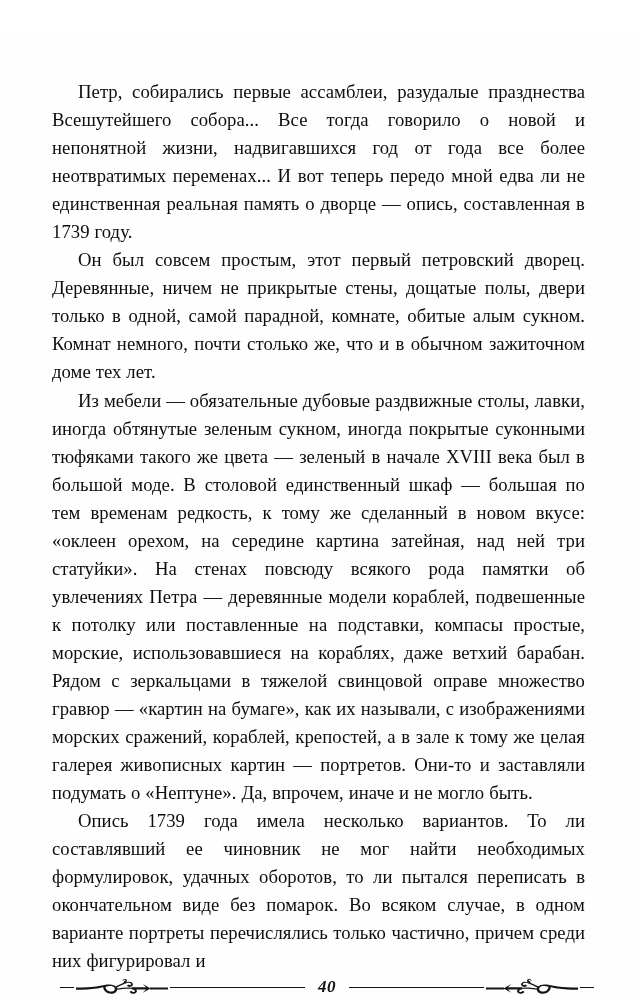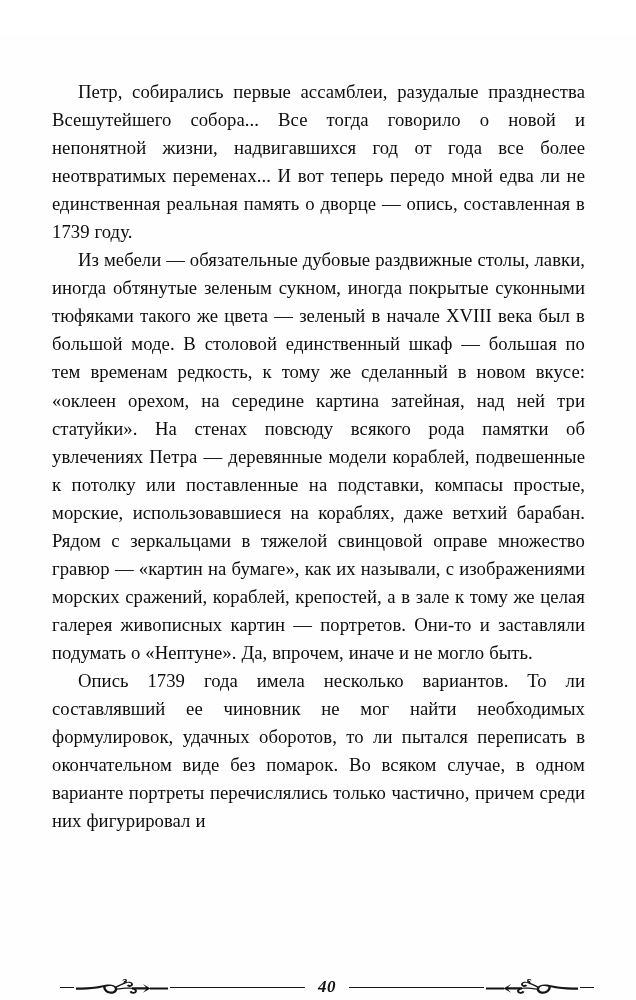--- a/index.html
+++ b/index.html
@@ -103,20 +103,21 @@
     transform: translateY(-1px);
   }
 </style>
 </head>
 <body>
 
 <div class="page">
 
   <div class="text-column">
     <p class="para">Петр, собирались первые ассамблеи, разудалые празднества Всешутейшего собора... Все тогда говорило о новой и непонятной жизни, надвигавшихся год от года все более неотвратимых переменах... И вот теперь передо мной едва ли не единственная реальная память о дворце — опись, составленная в 1739 году.</p>
+    <p class="para">Он был совсем простым, этот первый петровский дворец. Деревянные, ничем не прикрытые стены, дощатые полы, двери только в одной, самой парадной, комнате, обитые алым сукном. Комнат немного, почти столько же, что и в обычном зажиточном доме тех лет.</p>
     <p class="para">Из мебели — обязательные дубовые раздвижные столы, лавки, иногда обтянутые зеленым сукном, иногда покрытые суконными тюфяками такого же цвета — зеленый в начале XVIII века был в большой моде. В столовой единственный шкаф — большая по тем временам редкость, к тому же сделанный в новом вкусе: «оклеен орехом, на середине картина затейная, над ней три статуйки». На стенах повсюду всякого рода памятки об увлечениях Петра — деревянные модели кораблей, подвешенные к потолку или поставленные на подставки, компасы простые, морские, использовавшиеся на кораблях, даже ветхий барабан. Рядом с зеркальцами в тяжелой свинцовой оправе множество гравюр — «картин на бумаге», как их называли, с изображениями морских сражений, кораблей, крепостей, а в зале к тому же целая галерея живописных картин — портретов. Они-то и заставляли подумать о «Нептуне». Да, впрочем, иначе и не могло быть.</p>
     <p class="para">Опись 1739 года имела несколько вариантов. То ли составлявший ее чиновник не мог найти необходимых формулировок, удачных оборотов, то ли пытался переписать в окончательном виде без помарок. Во всяком случае, в одном варианте портреты перечислялись только частично, причем среди них фигурировал и</p>
   </div>
 
   <div class="footer">
 
     <div class="rule-group left">
       <span class="rule tip"></span>
       <svg class="orn" viewBox="0 0 96 22" aria-hidden="true">
         <path fill="#151515" d="M2,11.6 C10,11.6 16,11.4 22,10.6 C26,10.0 29.5,9.0 33,8.6 C37.6,8.0 41.2,9.2 42.6,11.4 C44.0,13.6 42.8,16.2 40.2,17.2 C37.0,18.5 32.6,17.6 30.4,14.6 C29.4,13.2 29.0,11.6 29.2,10.0 L31.6,10.4 C31.5,11.5 31.8,12.6 32.5,13.5 C34.0,15.5 37.0,16.1 39.1,15.2 C40.7,14.5 41.3,13.0 40.5,11.7 C39.7,10.4 37.3,9.8 34.1,10.3 C30.6,10.8 27.0,11.9 22.8,12.6 C16.6,13.6 10.2,13.8 2,13.8 Z"></path>

